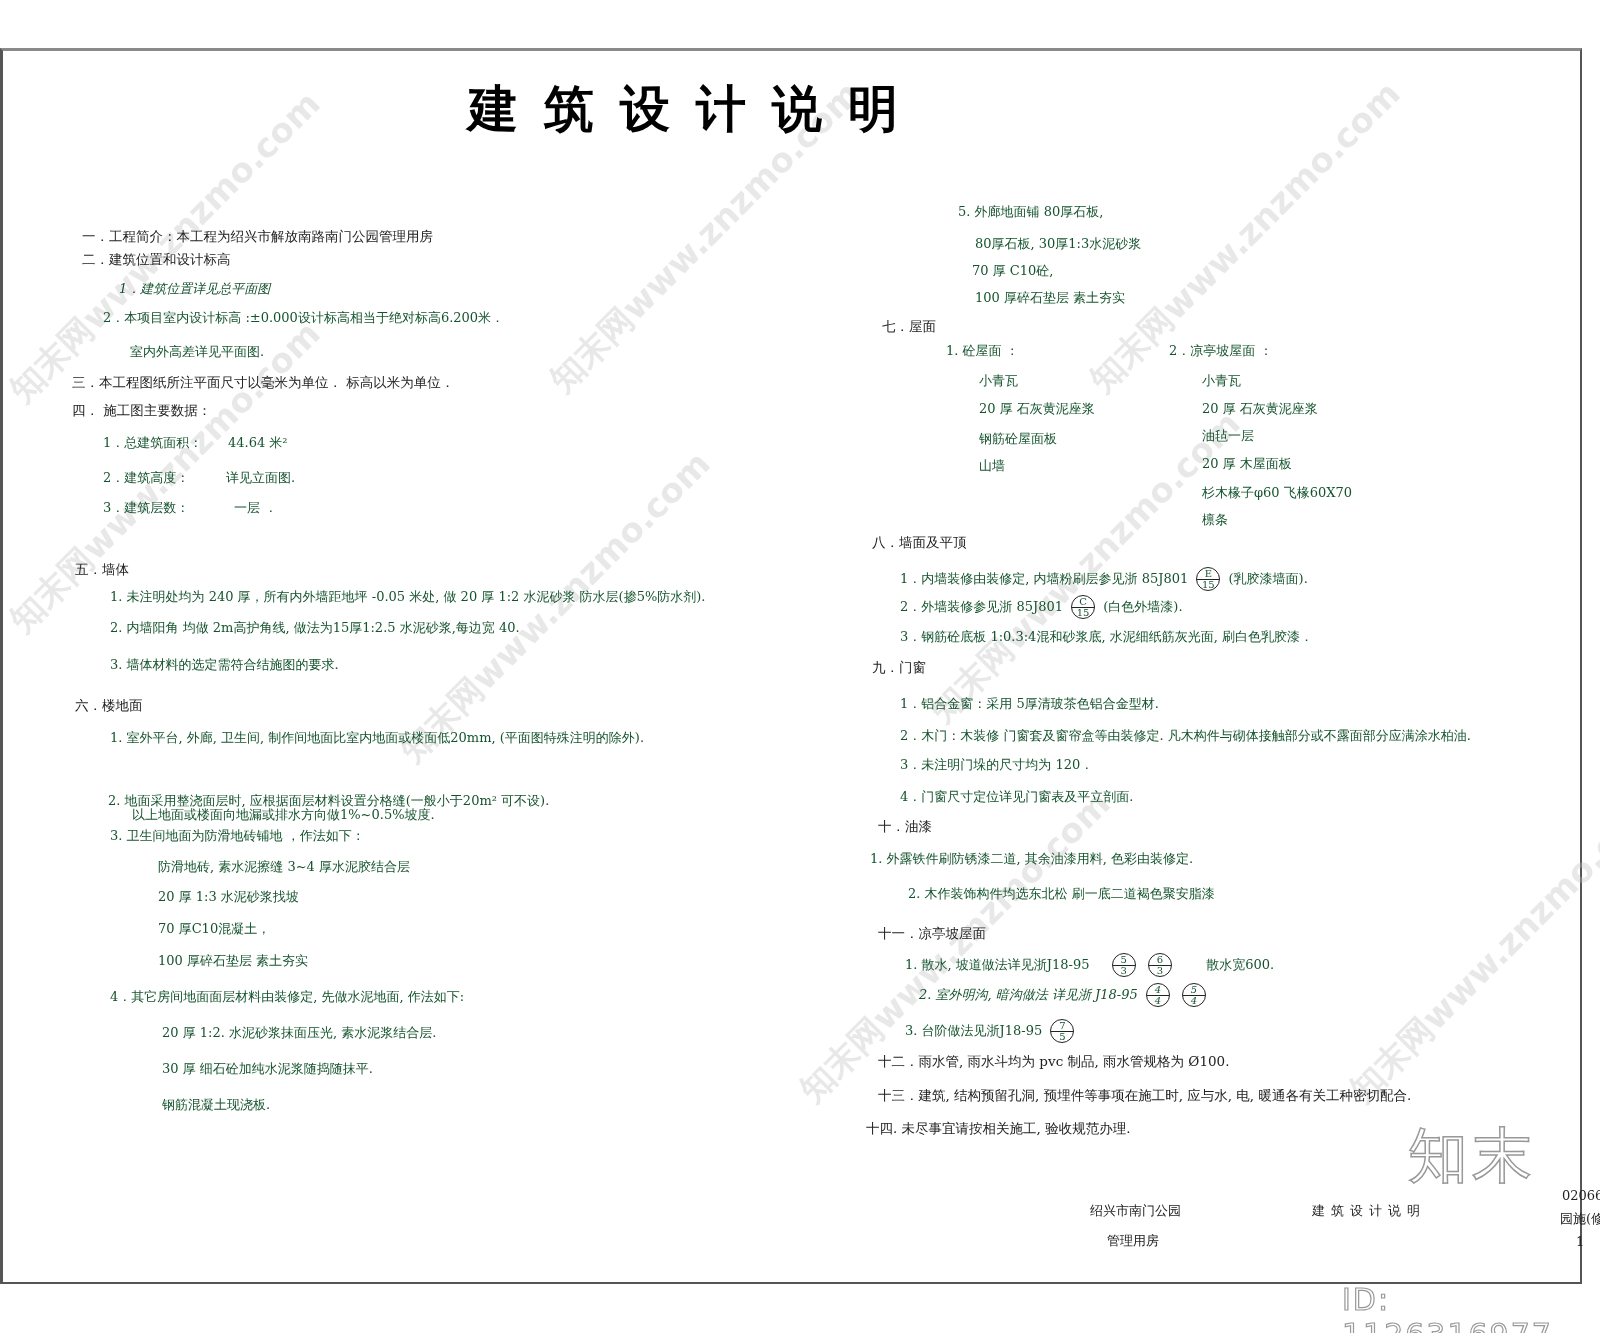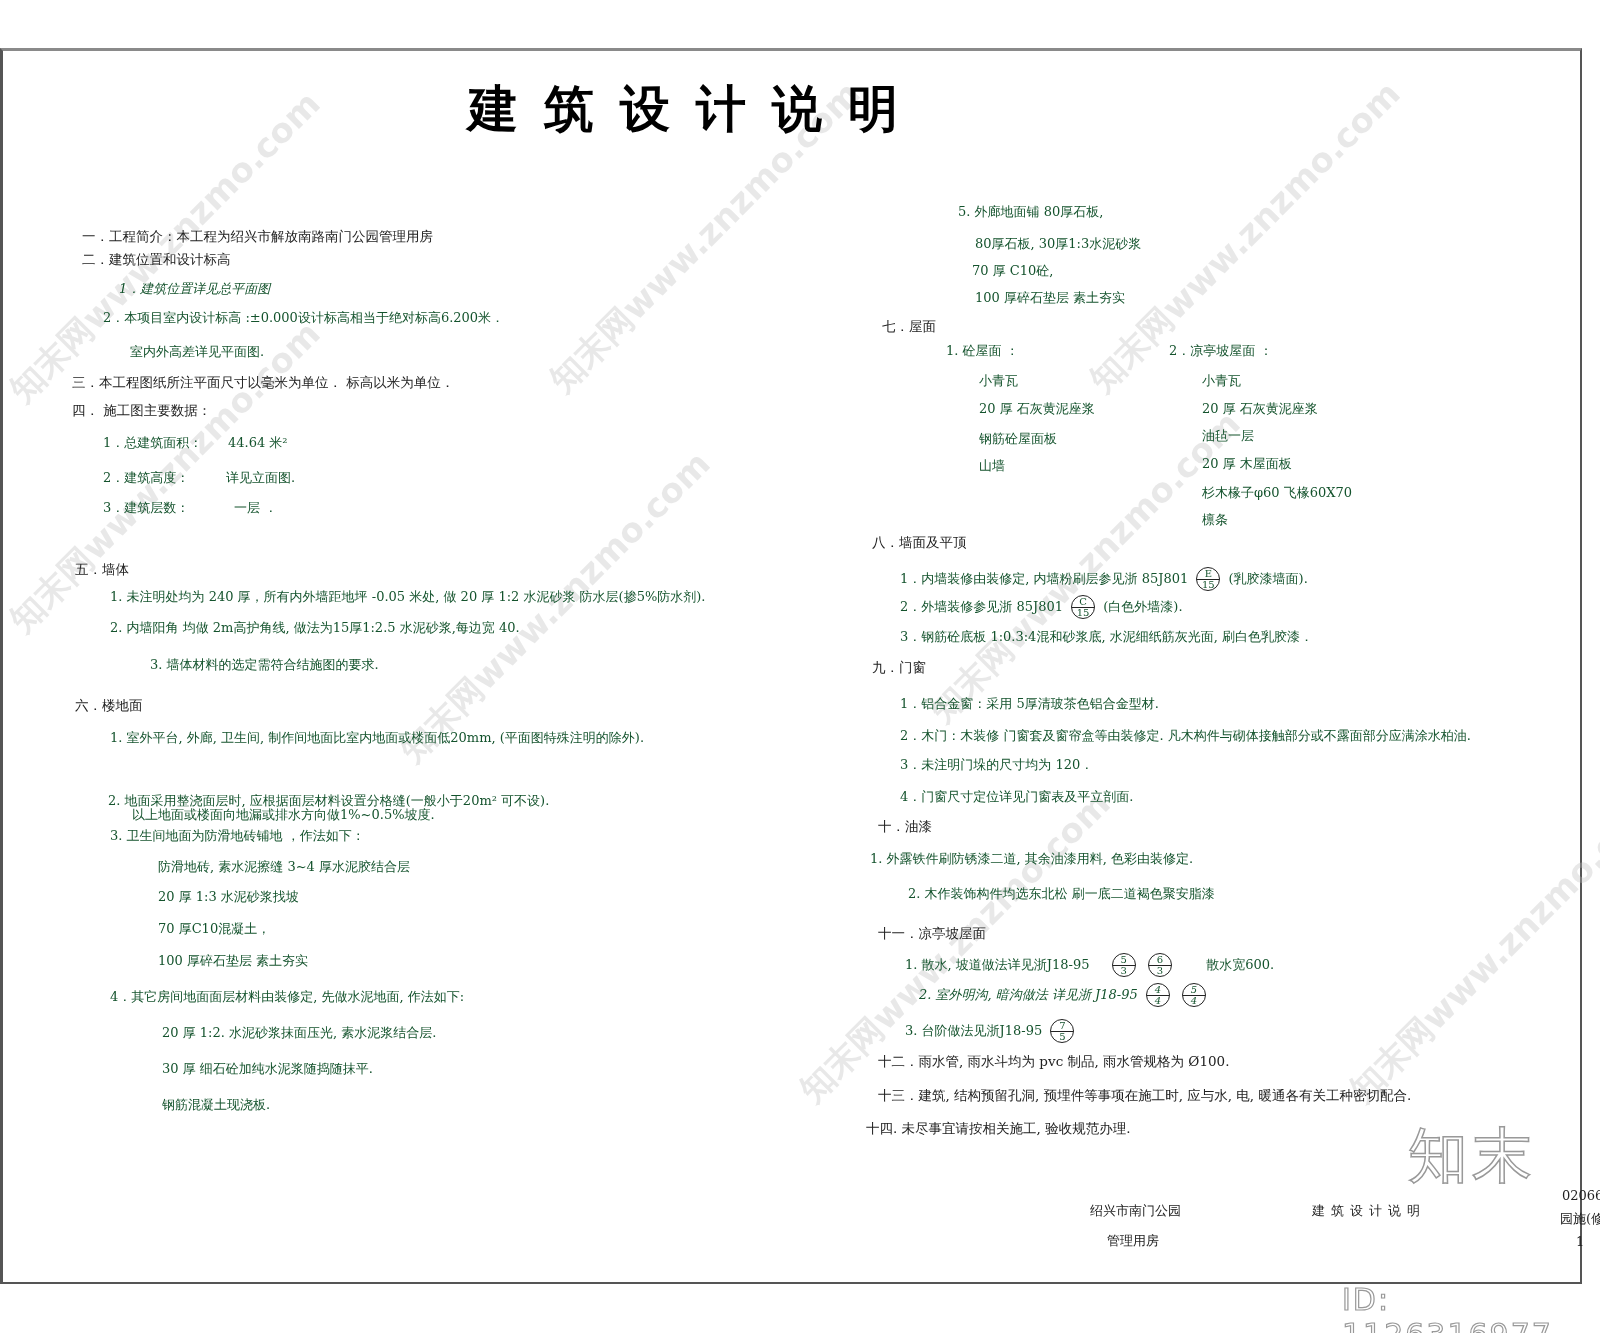--- a/index.html
+++ b/index.html
@@ -48,21 +48,21 @@
 <div class="t" style="left:103px;top:434px;">1．总建筑面积：</div>
 <div class="t" style="left:228px;top:434px;">44.64 米²</div>
 <div class="t" style="left:103px;top:469px;">2．建筑高度：</div>
 <div class="t" style="left:226px;top:469px;">详见立面图.</div>
 <div class="t" style="left:103px;top:499px;">3．建筑层数：</div>
 <div class="t" style="left:234px;top:499px;">一层 ．</div>
 
 <div class="sec" style="left:75px;top:561px;">五．墙体</div>
 <div class="t" style="left:110px;top:588px;">1. 未注明处均为 240 厚，所有内外墙距地坪 -0.05 米处, 做 20 厚 1:2 水泥砂浆 防水层(掺5%防水剂).</div>
 <div class="t" style="left:110px;top:619px;">2. 内墙阳角 均做 2m高护角线, 做法为15厚1:2.5 水泥砂浆,每边宽 40.</div>
-<div class="t" style="left:110px;top:656px;margin-left:40px;">3. 墙体材料的选定需符合结施图的要求.</div>
+<div class="t" style="left:110px;top:656px;">3. 墙体材料的选定需符合结施图的要求.</div>
 
 <div class="sec" style="left:75px;top:697px;">六．楼地面</div>
 <div class="t" style="left:110px;top:729px;">1. 室外平台, 外廊, 卫生间, 制作间地面比室内地面或楼面低20mm, (平面图特殊注明的除外).</div>
 <div class="t" style="left:132px;top:806px;">以上地面或楼面向地漏或排水方向做1%~0.5%坡度.</div>
 <div class="t" style="left:108px;top:792px;">2. 地面采用整浇面层时, 应根据面层材料设置分格缝(一般小于20m² 可不设).</div>
 <div class="t" style="left:110px;top:827px;">3. 卫生间地面为防滑地砖铺地 ，作法如下：</div>
 <div class="t" style="left:158px;top:858px;">防滑地砖, 素水泥擦缝 3~4 厚水泥胶结合层</div>
 <div class="t" style="left:158px;top:888px;">20 厚 1:3 水泥砂浆找坡</div>
 <div class="t" style="left:158px;top:920px;">70 厚C10混凝土，</div>
 <div class="t" style="left:158px;top:952px;">100 厚碎石垫层        素土夯实</div>

